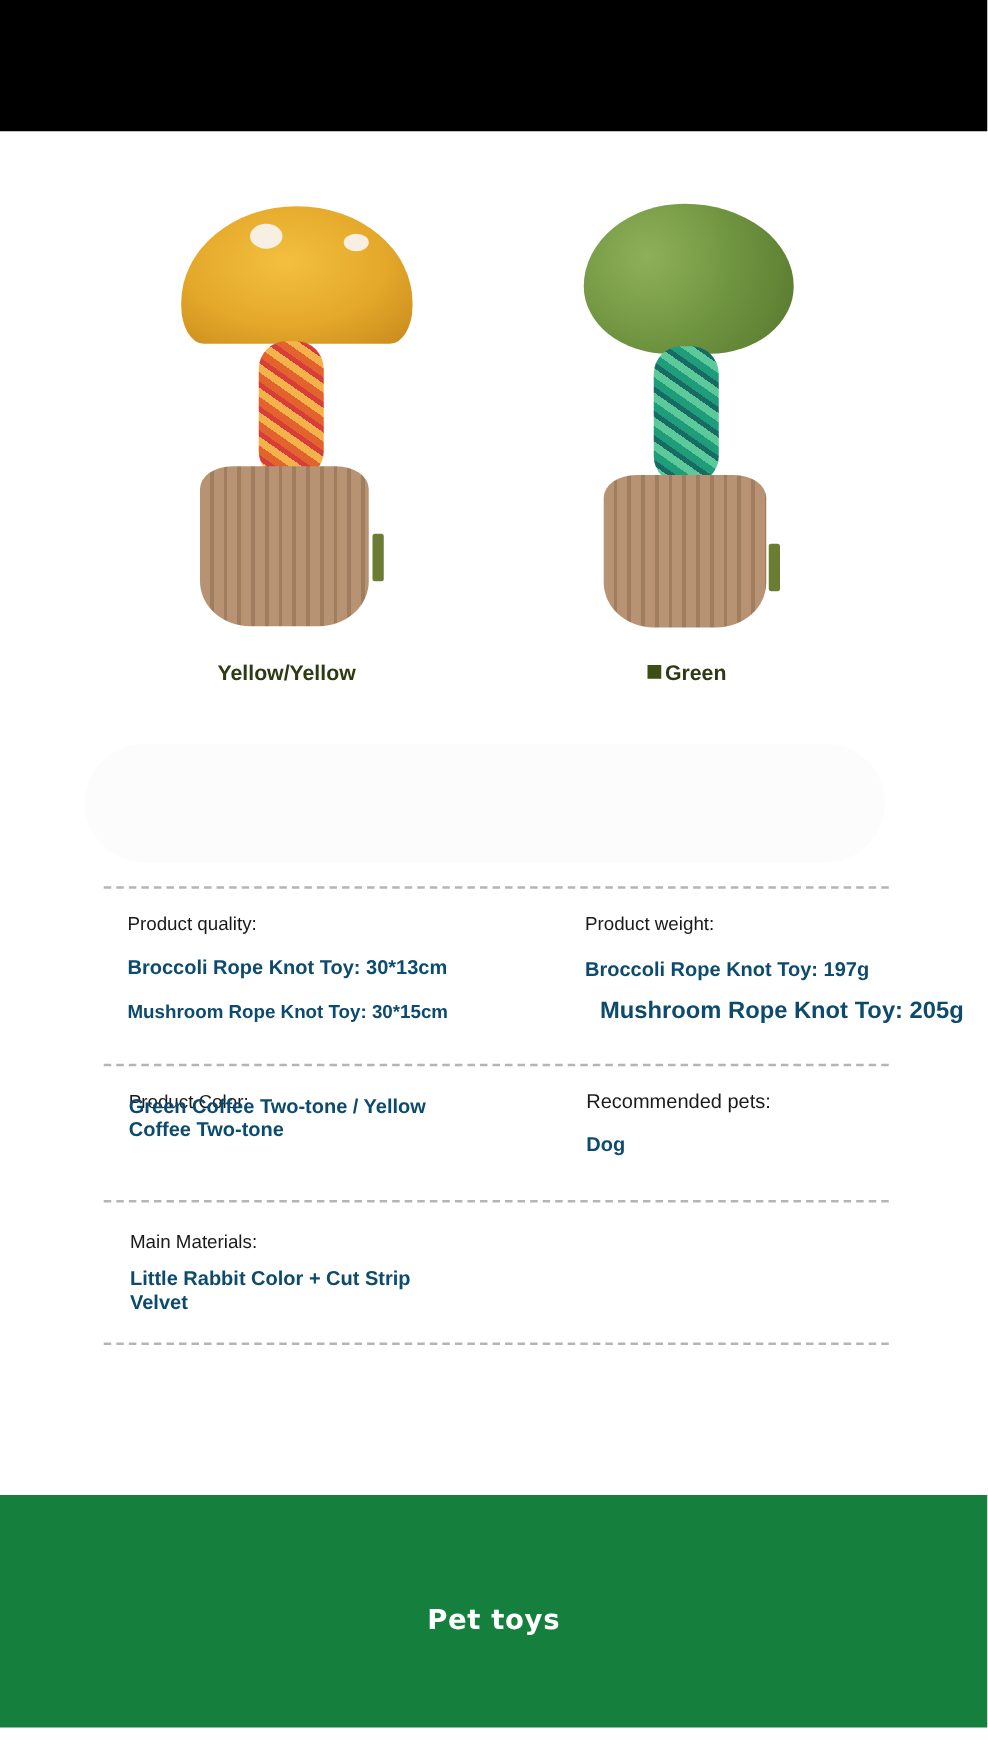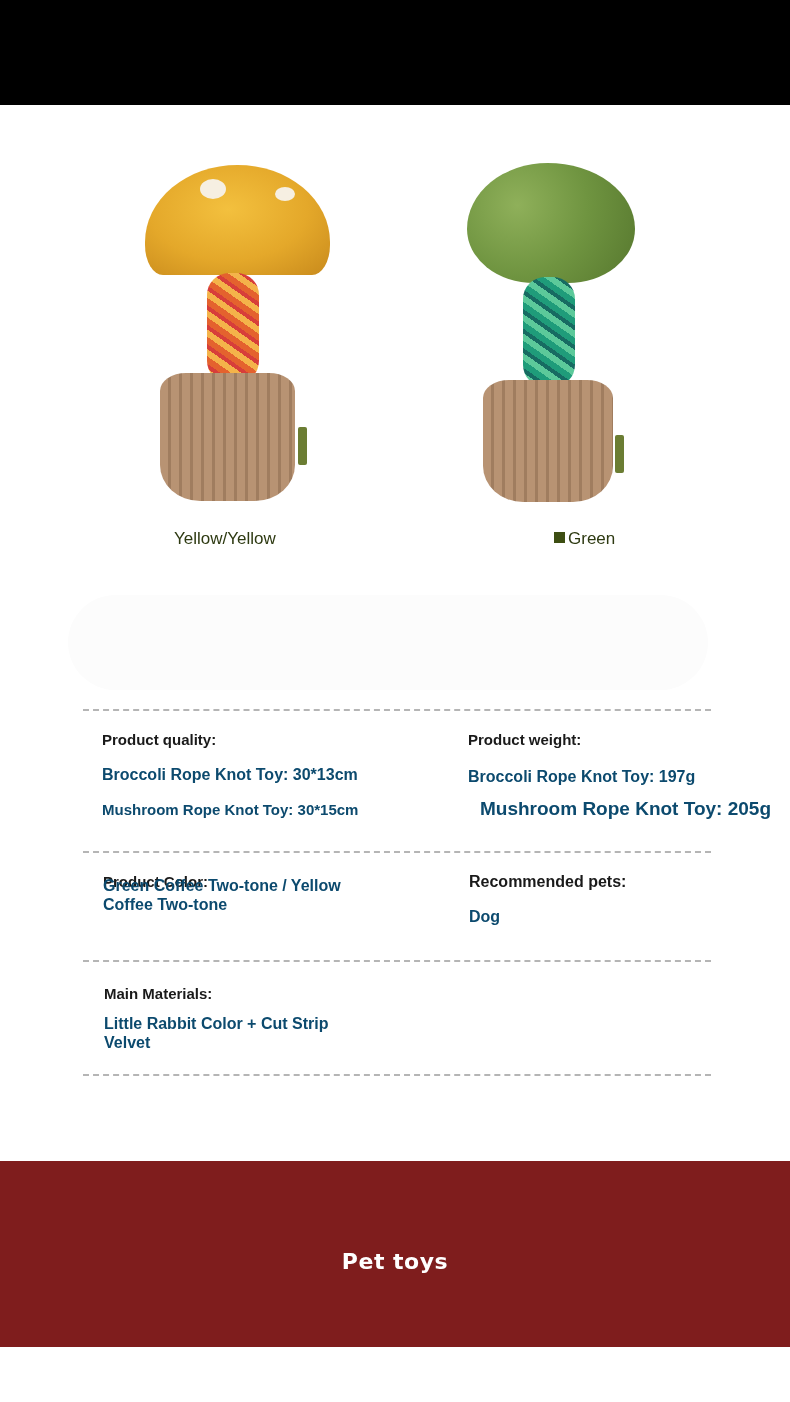--- a/index.html
+++ b/index.html
@@ -27,42 +27,42 @@
 
     
     .cap-broc { position: absolute; left: 12px; top: 8px; width: 168px; height: 120px;
       background: radial-gradient(circle at 30% 35%, #8fb05a 0%, #6f9440 50%, #56772e 100%);
       border-radius: 48% 52% 40% 40% / 55% 55% 45% 45%; }
     .rope-broc { position: absolute; left: 68px; top: 122px; width: 52px; height: 110px;
       background: repeating-linear-gradient(35deg, #1f9c7a 0 6px, #5cc99a 6px 12px, #176b62 12px 16px);
       border-radius: 22px; }
     .pot-broc { left: 28px; top: 225px; width: 130px; height: 122px; }
 
-    .color-label { position: absolute; top: 529px; font-size: 17px; font-weight: normal; color: #2e3a12;
+    .color-label { position: absolute; top: 529px; font-size: 17px; font-weight: bold; color: #2e3a12;
       white-space: nowrap; }
     .color-label.yellow { left: 174px; }
-    .color-label.green { left: 518px; display: flex; align-items: center; margin-left: 36px; }
+    .color-label.green { left: 518px; display: flex; align-items: center; }
     .swatch { display: inline-block; width: 11px; height: 11px; background: #3d4e12; margin-right: 3px; margin-top: -4px; }
 
     .faded-box { position: absolute; left: 68px; top: 595px; width: 640px; height: 95px;
       background: #fcfcfc; border-radius: 50px; }
 
     .divider { position: absolute; left: 83px; width: 628px; height: 0;
       border-top: 2px dashed #b5b5b5; }
 
-    .label { position: absolute; font-size: 15px; font-weight: bold; color: #1a1a1a; white-space: nowrap; }
+    .label { position: absolute; font-size: 15px; font-weight: normal; color: #1a1a1a; white-space: nowrap; }
     .value { position: absolute; font-size: 16px; font-weight: bold; color: #0c4a6e; line-height: 19px; }
     .value.large { font-size: 19px; margin-left: 12px; }
     .value.small { font-size: 15px; }
 
     .note { position: absolute; left: 104px; top: 1094px; font-size: 14px; font-weight: bold;
       color: #1a1a1a; line-height: 17px; white-space: nowrap; }
 
-    .bottom-band { position: absolute; left: 0; top: 1161px; width: 790px; height: 186px;
-      background: #7f1d1d; display: flex; align-items: center; justify-content: center; }
+    .bottom-band { position: absolute; left: 0; top: 1196px; width: 790px; height: 186px;
+      background: #15803d; display: flex; align-items: center; justify-content: center; }
     .bottom-title { color: #ffffff; font-size: 22px; font-weight: bold; letter-spacing: 0.5px;
       font-family: "DejaVu Sans", sans-serif; margin-top: 14px; }
   </style>
 </head>
 <body>
 
 <div class="top-bar"></div>
 
 <div class="product mushroom">
   <div class="cap-mush">

